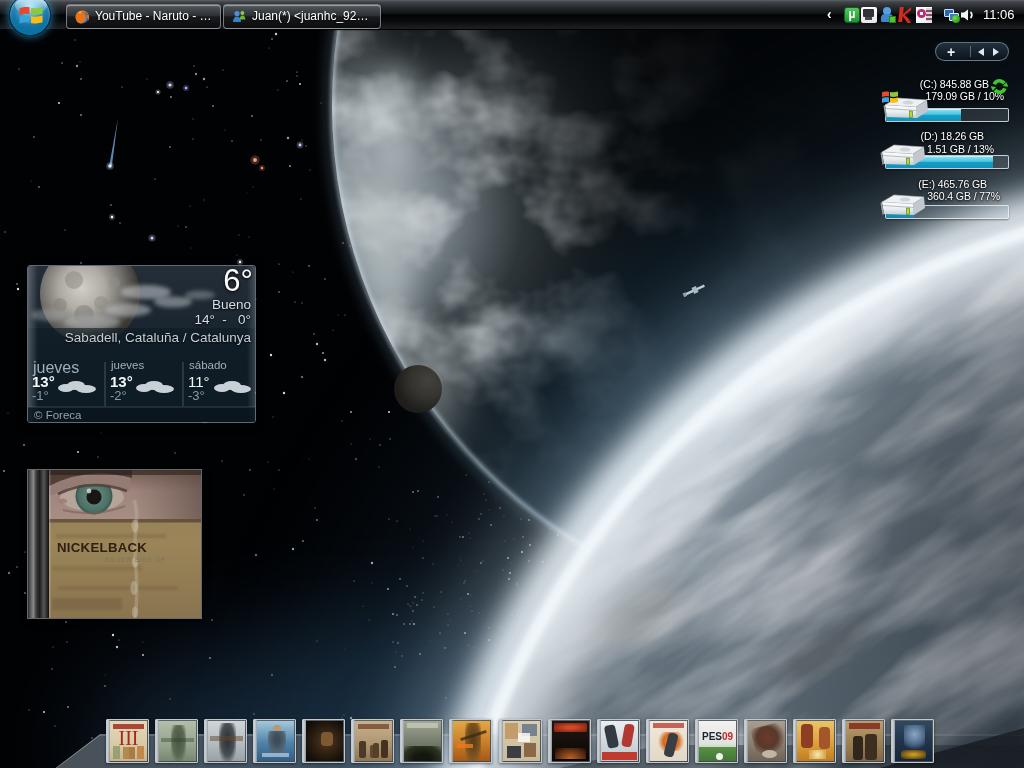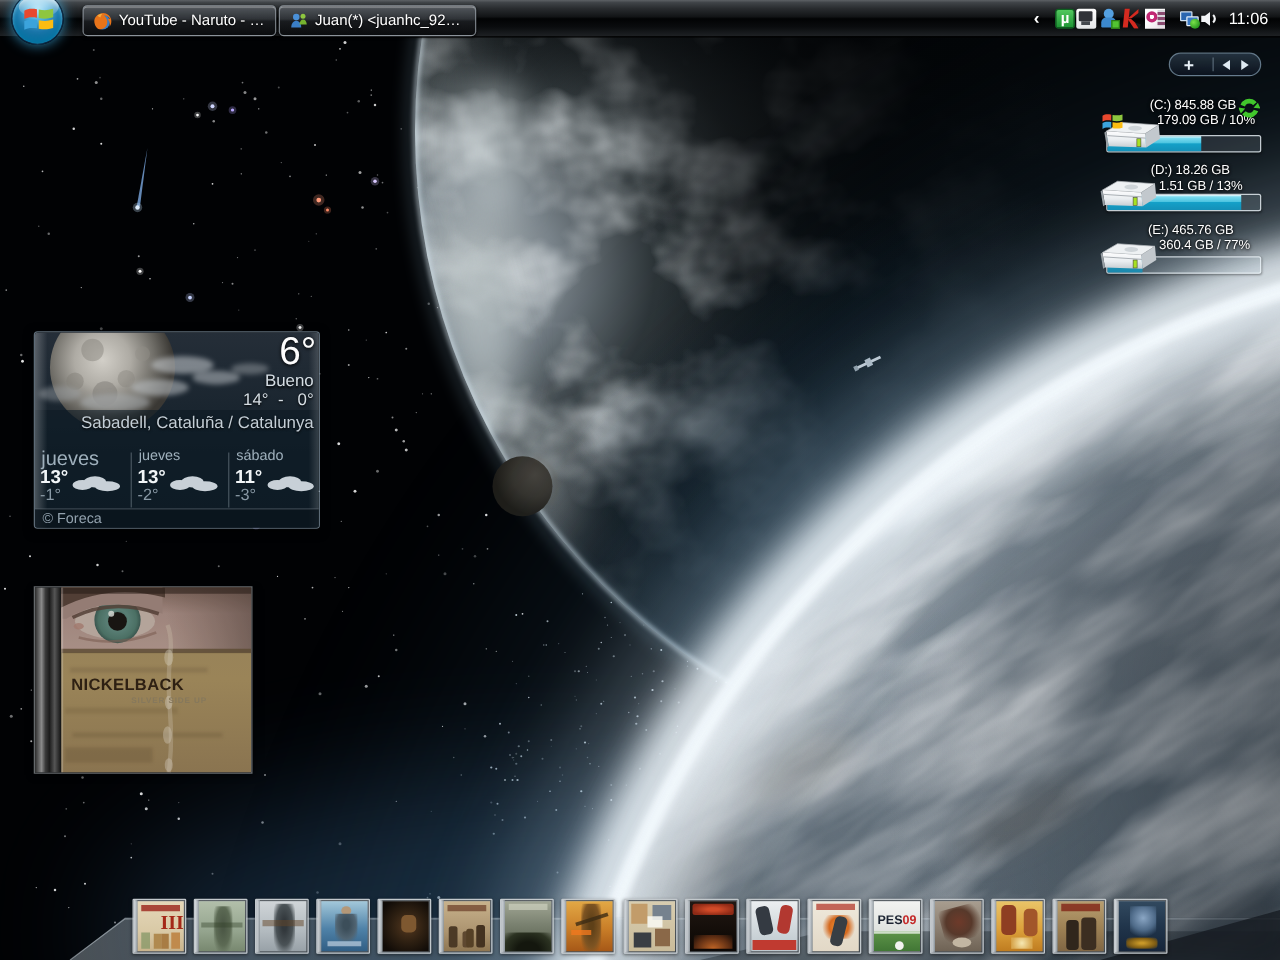--- a/index.html
+++ b/index.html
@@ -1100,21 +1100,21 @@
 </svg>
 <div class="abs" style="right:2px;top:-3px;font-size:31px;color:#fdfdfd;text-shadow:0 1px 3px #000">6°</div>
 <div class="abs" style="right:4px;top:31px;font-size:13.5px;color:#d6dee4;text-shadow:0 1px 2px #000">Bueno</div>
 <div class="abs" style="right:4px;top:46px;font-size:13.5px;color:#d6dee4;text-shadow:0 1px 2px #000">14°&nbsp;&nbsp;-&nbsp;&nbsp;&nbsp;0°</div>
 <div class="abs" style="right:4px;top:64px;text-align:right;font-size:13.5px;color:#c4ced6;text-shadow:0 1px 2px #000;white-space:nowrap">Sabadell, Cataluña / Catalunya</div>
 <div class="abs" style="left:5px;top:93px;font-size:16px;color:#9fb0bc">jueves</div>
 <div class="abs" style="left:83px;top:93px;font-size:11.5px;color:#9fb0bc">jueves</div>
 <div class="abs" style="left:161px;top:93px;font-size:11.5px;color:#9fb0bc">sábado</div>
 <div class="abs" style="left:4px;top:107px;font-size:15px;font-weight:bold;color:#f2f6f8">13°</div>
 <div class="abs" style="left:82px;top:107px;font-size:15px;font-weight:bold;color:#f2f6f8">13°</div>
-<div class="abs" style="left:160px;top:107px;font-size:15px;font-weight:bold;color:#f2f6f8">11°</div>
+<div class="abs" style="left:160px;top:107px;font-size:15px;font-weight:normal;color:#f2f6f8">11°</div>
 <div class="abs" style="left:4px;top:122px;font-size:13px;color:#8a9aa6">-1°</div>
 <div class="abs" style="left:82px;top:122px;font-size:13px;color:#8a9aa6">-2°</div>
 <div class="abs" style="left:160px;top:122px;font-size:13px;color:#8a9aa6">-3°</div>
 <div class="abs" style="left:6px;top:143px;font-size:11.5px;color:#93a2ae">© Foreca</div>
 </div>
 <div id="cd">
 <svg width="173" height="148" viewBox="0 0 173 148" style="position:absolute;left:0;top:0">
 <defs>
 <linearGradient id="spine" x1="0" y1="0" x2="1" y2="0">
 <stop offset="0" stop-color="#2e2e2e"></stop>
@@ -1174,21 +1174,21 @@
 <ellipse cx="106" cy="118" rx="3.6" ry="7" fill="#d0c6b5" opacity="0.42"></ellipse>
 <ellipse cx="107" cy="142" rx="3.2" ry="5.5" fill="#c4b8a6" opacity="0.5"></ellipse>
 <text x="29" y="82" font-family="Liberation Sans,sans-serif" font-size="13.2" font-weight="bold" fill="#2e2013" letter-spacing="0.3">NICKELBACK</text>
 <text x="77" y="92" font-family="Liberation Sans,sans-serif" font-size="6.5" font-weight="bold" fill="#86785c" letter-spacing="0.7">SILVER SIDE UP</text>
 <rect x="21" width="1.5" height="148" fill="#fff" opacity="0.22"></rect>
 </svg>
 </div>
 <div class="dicon" style="left:106px">
     <div class="a" style="background:linear-gradient(180deg,#e4d7b8,#d9c9a6 60%,#c9b48c)">
       <div style="position:absolute;left:3px;right:3px;top:3px;height:5px;background:rgba(155,35,25,.8)"></div>
-      <div style="position:absolute;left:0;right:0;top:8px;text-align:right;font-family:'Liberation Serif',serif;font-weight:bold;font-size:16px;color:#a42818;line-height:19px">III</div>
+      <div style="position:absolute;left:0;right:0;top:8px;text-align:center;font-family:'Liberation Serif',serif;font-weight:normal;font-size:20px;color:#a42818;line-height:19px">III</div>
       <div style="position:absolute;left:3px;bottom:2px;width:7px;height:13px;background:#8a9a6a;opacity:.8"></div>
       <div style="position:absolute;left:13px;bottom:2px;width:6px;height:12px;background:#b08a50"></div>
       <div style="position:absolute;right:12px;bottom:2px;width:6px;height:12px;background:#a87c44"></div>
       <div style="position:absolute;right:3px;bottom:2px;width:7px;height:13px;background:#c08a4c"></div>
     </div>
   </div>
 <div class="dicon" style="left:155px">
     <div class="a" style="background:linear-gradient(180deg,#b2bfaa,#94a48e 60%,#78886f)">
       <div style="position:absolute;left:12px;top:4px;width:15px;height:36px;background:radial-gradient(ellipse at 50% 45%,#4c5846 10%,#5c6a54 55%,rgba(92,106,84,0) 85%)"></div>
       <div style="position:absolute;left:2px;top:17px;right:2px;height:4px;background:rgba(50,65,40,.4)"></div>

